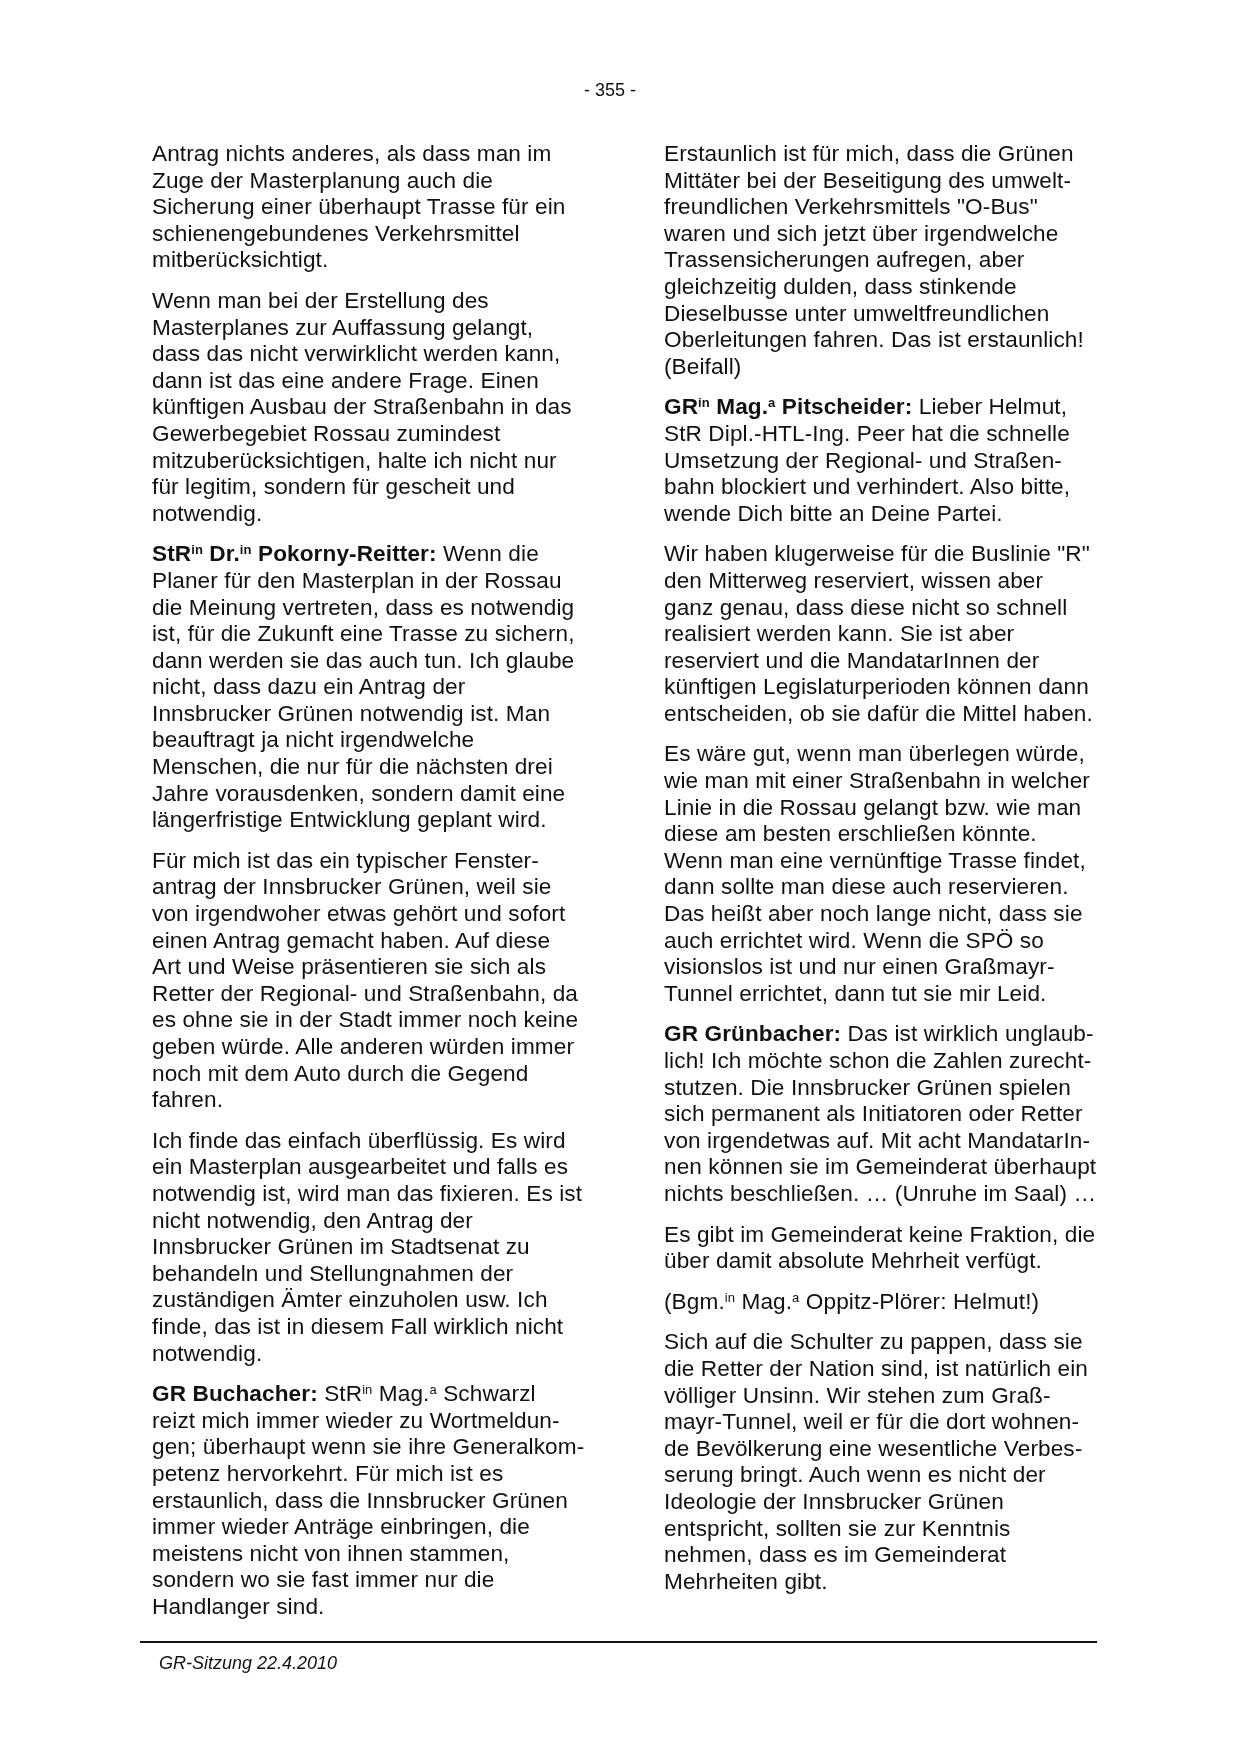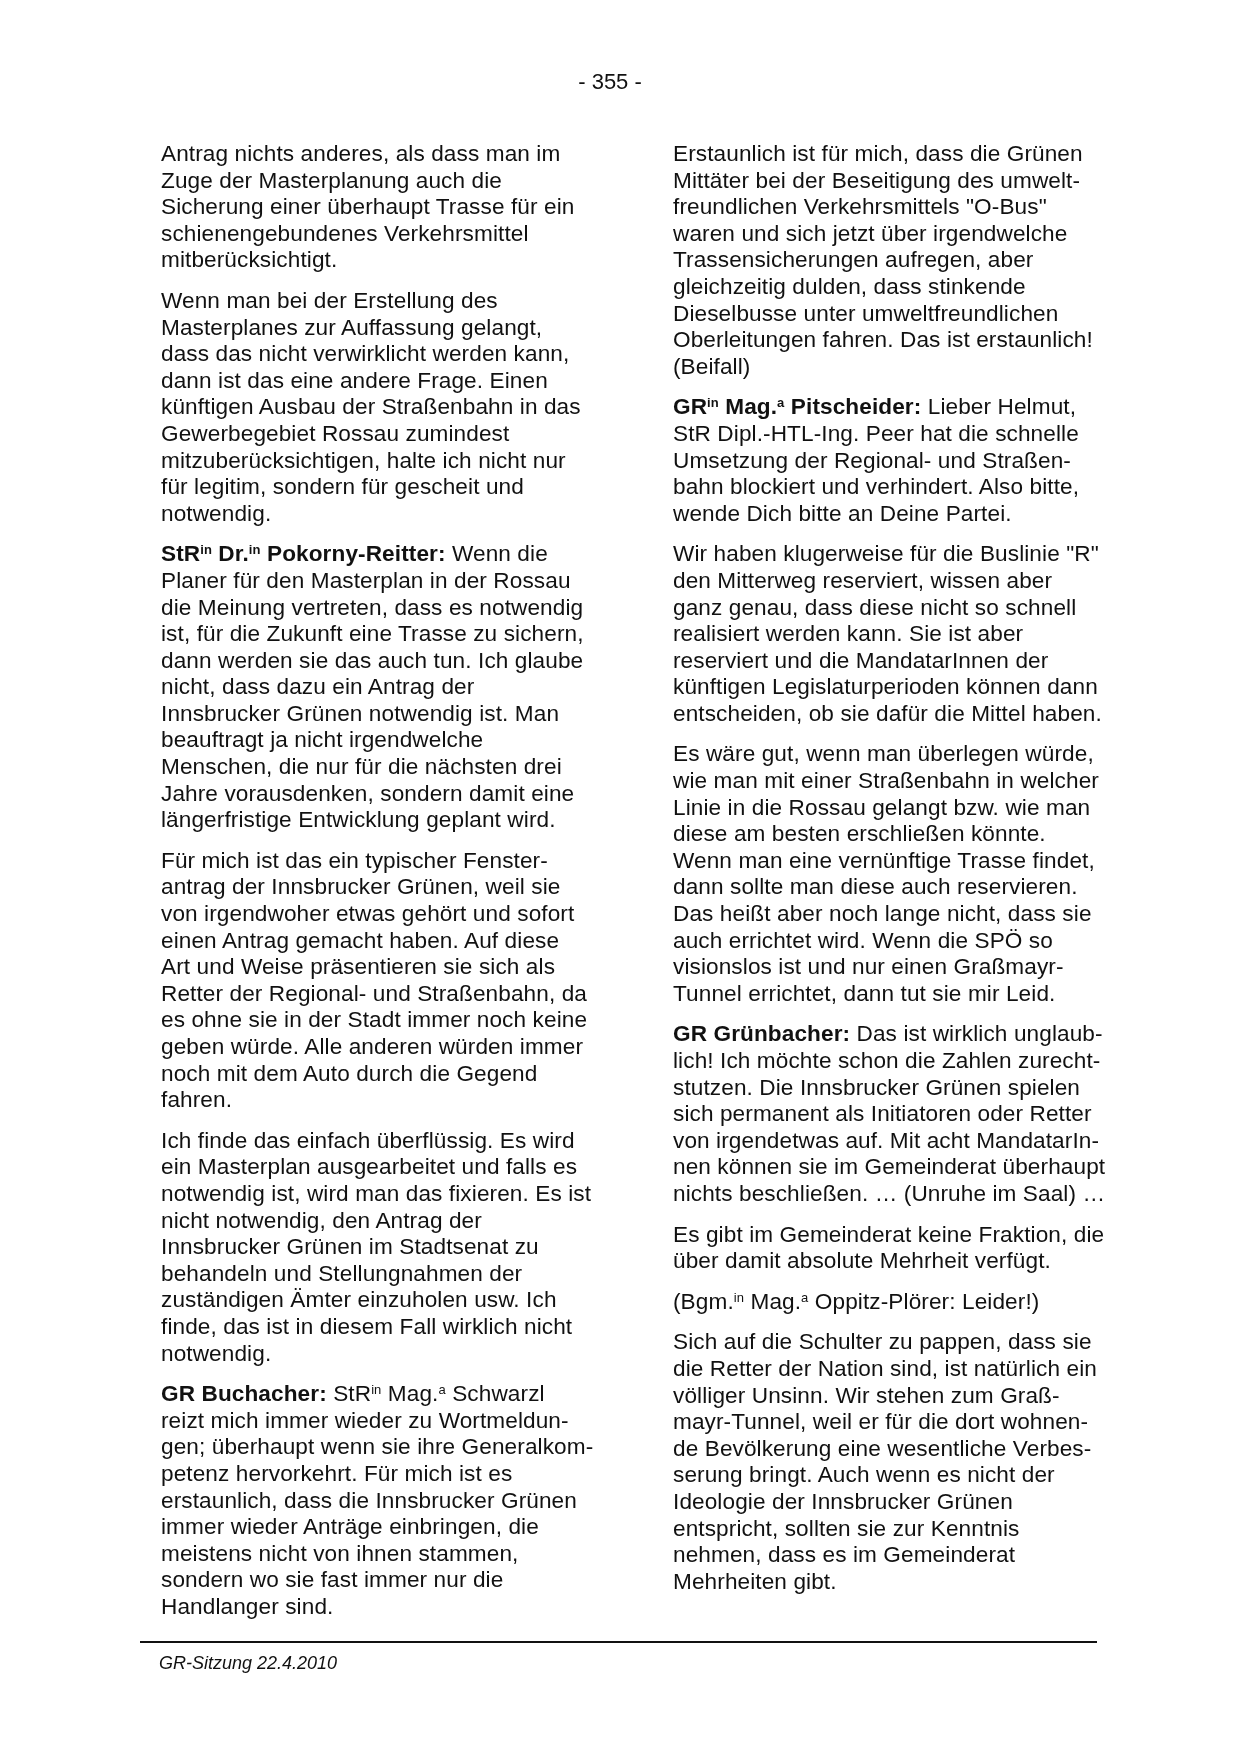--- a/index.html
+++ b/index.html
@@ -11,42 +11,42 @@
     position: relative;
     width: 1240px;
     height: 1755px;
     background: #ffffff;
     font-family: "Liberation Sans", sans-serif;
     color: #111111;
     overflow: hidden;
   }
   .page-number {
     position: absolute;
-    top: 70px;
+    top: 78px;
     left: 0;
     width: 1220px;
     text-align: center;
-    font-size: 22px;
+    font-size: 18px;
     line-height: 24px;
   }
   .columns {
     position: absolute;
     left: 145px;
     top: 141px;
     width: 952px;
     display: flex;
     gap: 72px;
     align-items: flex-start;
   }
   .col {
     width: 440px;
     flex: 0 0 440px;
   }
   .para {
-    margin: 0 0 14px 16px;
+    margin: 0 0 14px 7px;
     font-size: 22.6px;
     line-height: 26.6px;
     white-space: nowrap;
     letter-spacing: 0.1px;
   }
   .bold { font-weight: bold; }
   .sup {
     font-size: 13px;
     line-height: 0;
     vertical-align: 7px;
@@ -83,20 +83,20 @@
         <p class="para"><span>Ich finde das einfach überflüssig. Es wird</span><br><span>ein Masterplan ausgearbeitet und falls es</span><br><span>notwendig ist, wird man das fixieren. Es ist</span><br><span>nicht notwendig, den Antrag der</span><br><span>Innsbrucker Grünen im Stadtsenat zu</span><br><span>behandeln und Stellungnahmen der</span><br><span>zuständigen Ämter einzuholen usw. Ich</span><br><span>finde, das ist in diesem Fall wirklich nicht</span><br><span>notwendig.</span></p>
         <p class="para"><span class="bold">GR Buchacher:</span><span> StR</span><span class="sup">in</span><span> Mag.</span><span class="sup">a</span><span> Schwarzl</span><br><span>reizt mich immer wieder zu Wortmeldun-</span><br><span>gen; überhaupt wenn sie ihre Generalkom-</span><br><span>petenz hervorkehrt. Für mich ist es</span><br><span>erstaunlich, dass die Innsbrucker Grünen</span><br><span>immer wieder Anträge einbringen, die</span><br><span>meistens nicht von ihnen stammen,</span><br><span>sondern wo sie fast immer nur die</span><br><span>Handlanger sind.</span></p>
       </div>
     <div class="col">
         <p class="para"><span>Erstaunlich ist für mich, dass die Grünen</span><br><span>Mittäter bei der Beseitigung des umwelt-</span><br><span>freundlichen Verkehrsmittels "O-Bus"</span><br><span>waren und sich jetzt über irgendwelche</span><br><span>Trassensicherungen aufregen, aber</span><br><span>gleichzeitig dulden, dass stinkende</span><br><span>Dieselbusse unter umweltfreundlichen</span><br><span>Oberleitungen fahren. Das ist erstaunlich!</span><br><span>(Beifall)</span></p>
         <p class="para"><span class="bold">GR</span><span class="bold sup">in</span><span class="bold"> Mag.</span><span class="bold sup">a</span><span class="bold"> Pitscheider:</span><span> Lieber Helmut,</span><br><span>StR Dipl.-HTL-Ing. Peer hat die schnelle</span><br><span>Umsetzung der Regional- und Straßen-</span><br><span>bahn blockiert und verhindert. Also bitte,</span><br><span>wende Dich bitte an Deine Partei.</span></p>
         <p class="para"><span>Wir haben klugerweise für die Buslinie "R"</span><br><span>den Mitterweg reserviert, wissen aber</span><br><span>ganz genau, dass diese nicht so schnell</span><br><span>realisiert werden kann. Sie ist aber</span><br><span>reserviert und die MandatarInnen der</span><br><span>künftigen Legislaturperioden können dann</span><br><span>entscheiden, ob sie dafür die Mittel haben.</span></p>
         <p class="para"><span>Es wäre gut, wenn man überlegen würde,</span><br><span>wie man mit einer Straßenbahn in welcher</span><br><span>Linie in die Rossau gelangt bzw. wie man</span><br><span>diese am besten erschließen könnte.</span><br><span>Wenn man eine vernünftige Trasse findet,</span><br><span>dann sollte man diese auch reservieren.</span><br><span>Das heißt aber noch lange nicht, dass sie</span><br><span>auch errichtet wird. Wenn die SPÖ so</span><br><span>visionslos ist und nur einen Graßmayr-</span><br><span>Tunnel errichtet, dann tut sie mir Leid.</span></p>
         <p class="para"><span class="bold">GR Grünbacher:</span><span> Das ist wirklich unglaub-</span><br><span>lich! Ich möchte schon die Zahlen zurecht-</span><br><span>stutzen. Die Innsbrucker Grünen spielen</span><br><span>sich permanent als Initiatoren oder Retter</span><br><span>von irgendetwas auf. Mit acht MandatarIn-</span><br><span>nen können sie im Gemeinderat überhaupt</span><br><span>nichts beschließen. … (Unruhe im Saal) …</span></p>
         <p class="para"><span>Es gibt im Gemeinderat keine Fraktion, die</span><br><span>über damit absolute Mehrheit verfügt.</span></p>
-        <p class="para"><span>(Bgm.</span><span class="sup">in</span><span> Mag.</span><span class="sup">a</span><span> Oppitz-Plörer: Leider!)</span></p>
+        <p class="para"><span>(Bgm.</span><span class="sup">in</span><span> Mag.</span><span class="sup">a</span><span> Oppitz-Plörer: Helmut!)</span></p>
         <p class="para"><span>Sich auf die Schulter zu pappen, dass sie</span><br><span>die Retter der Nation sind, ist natürlich ein</span><br><span>völliger Unsinn. Wir stehen zum Graß-</span><br><span>mayr-Tunnel, weil er für die dort wohnen-</span><br><span>de Bevölkerung eine wesentliche Verbes-</span><br><span>serung bringt. Auch wenn es nicht der</span><br><span>Ideologie der Innsbrucker Grünen</span><br><span>entspricht, sollten sie zur Kenntnis</span><br><span>nehmen, dass es im Gemeinderat</span><br><span>Mehrheiten gibt.</span></p>
       </div>
   </div>
 
   <div class="footer-rule"></div>
   <div class="footer-text">GR-Sitzung 22.4.2010</div>
 </div>
 
 </body></html>

